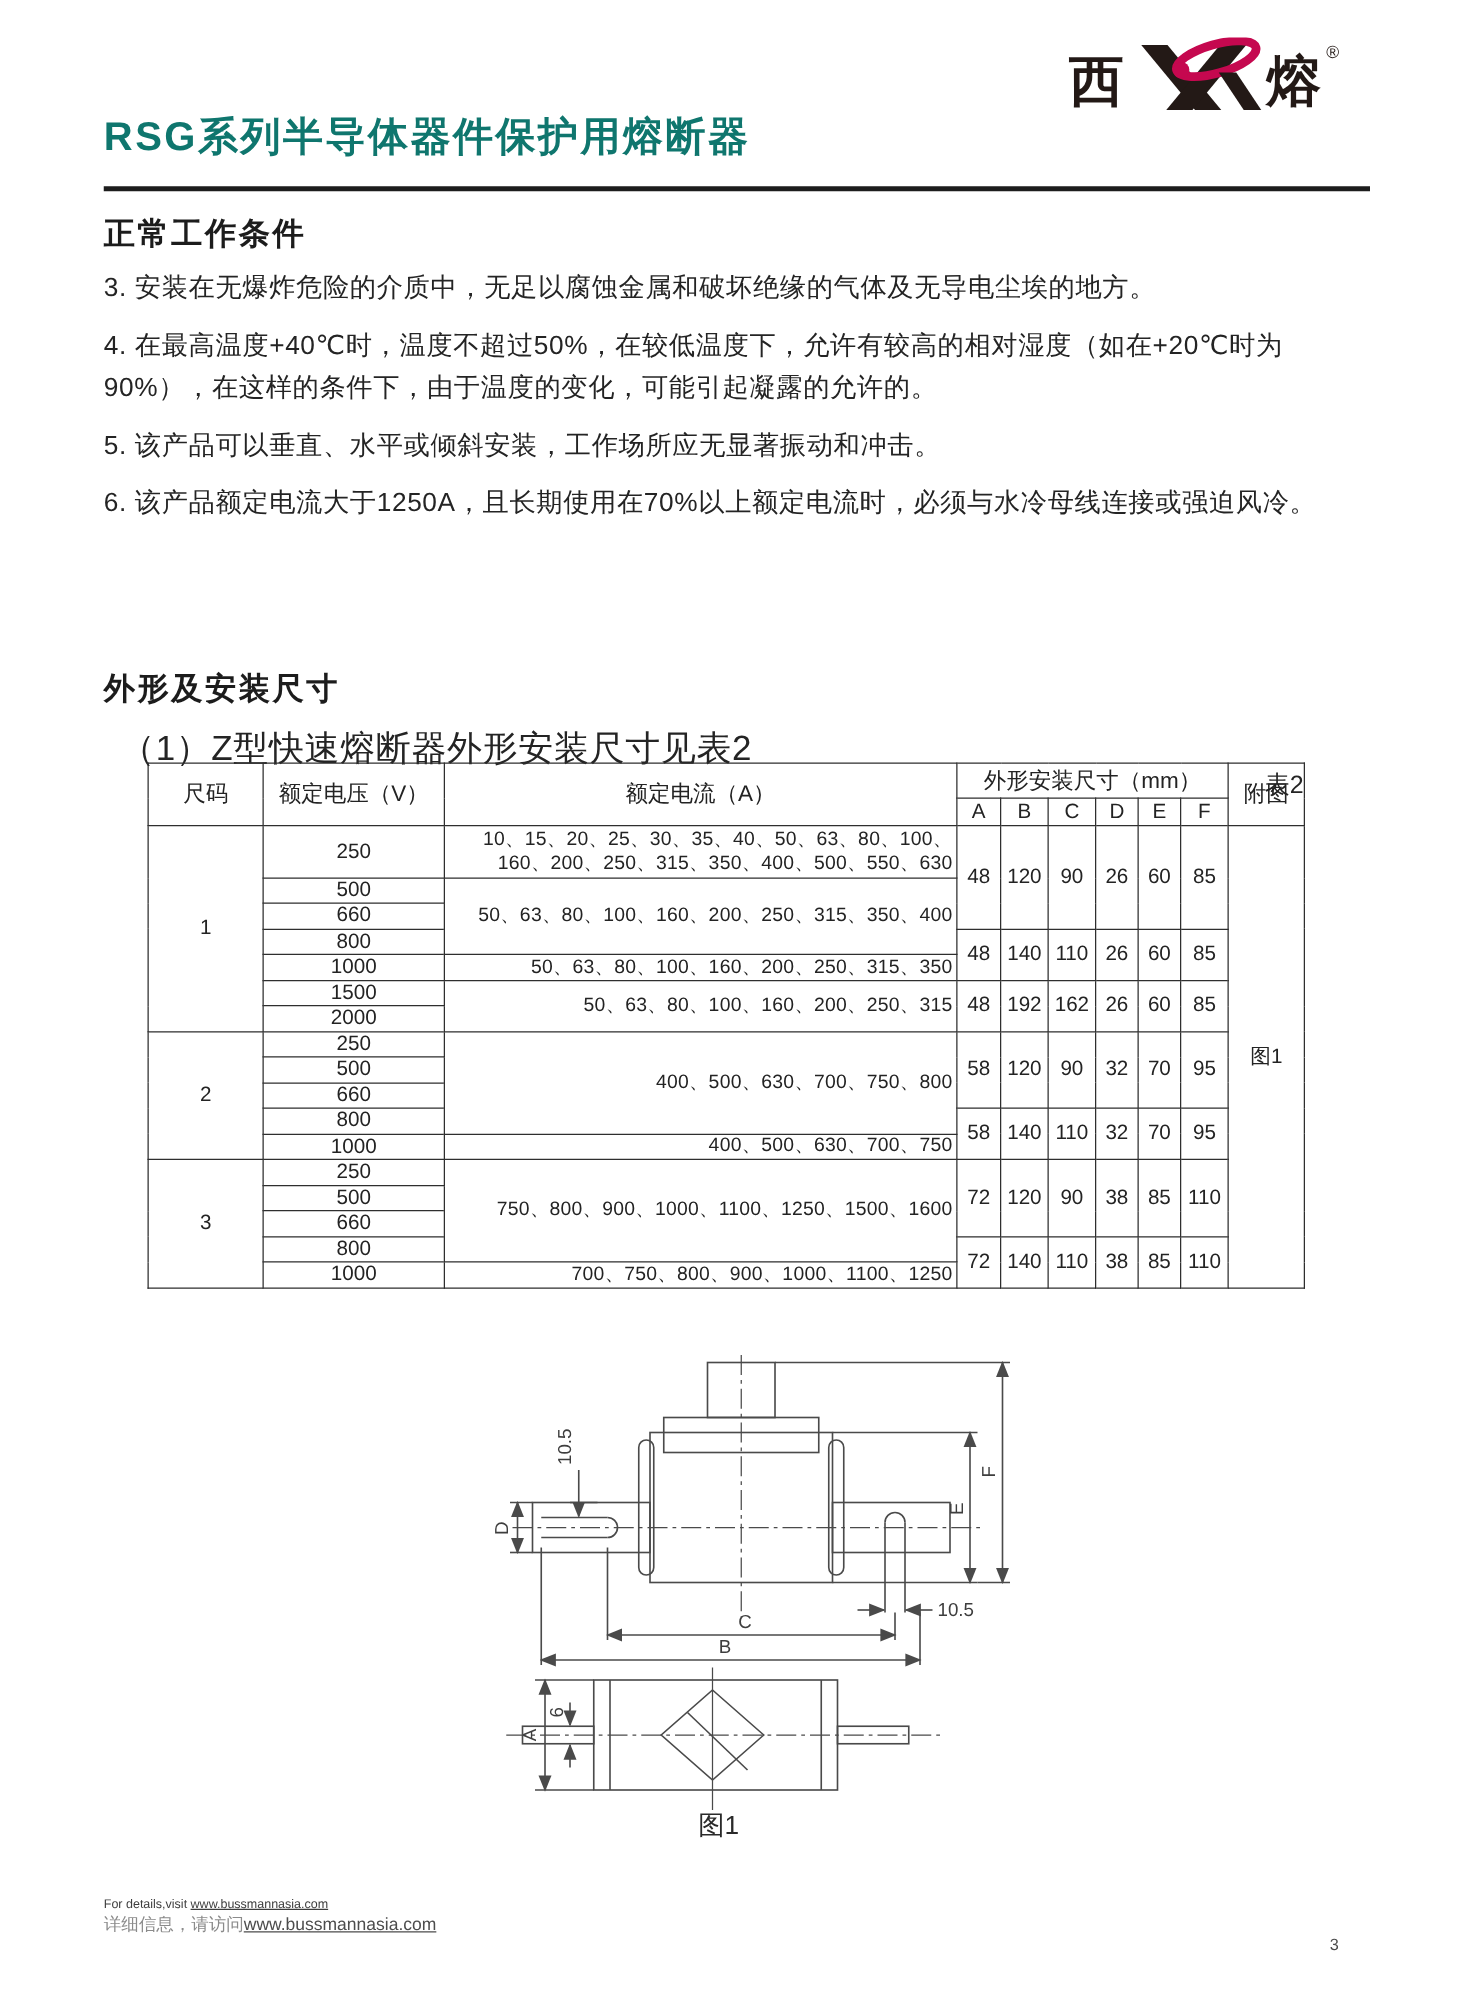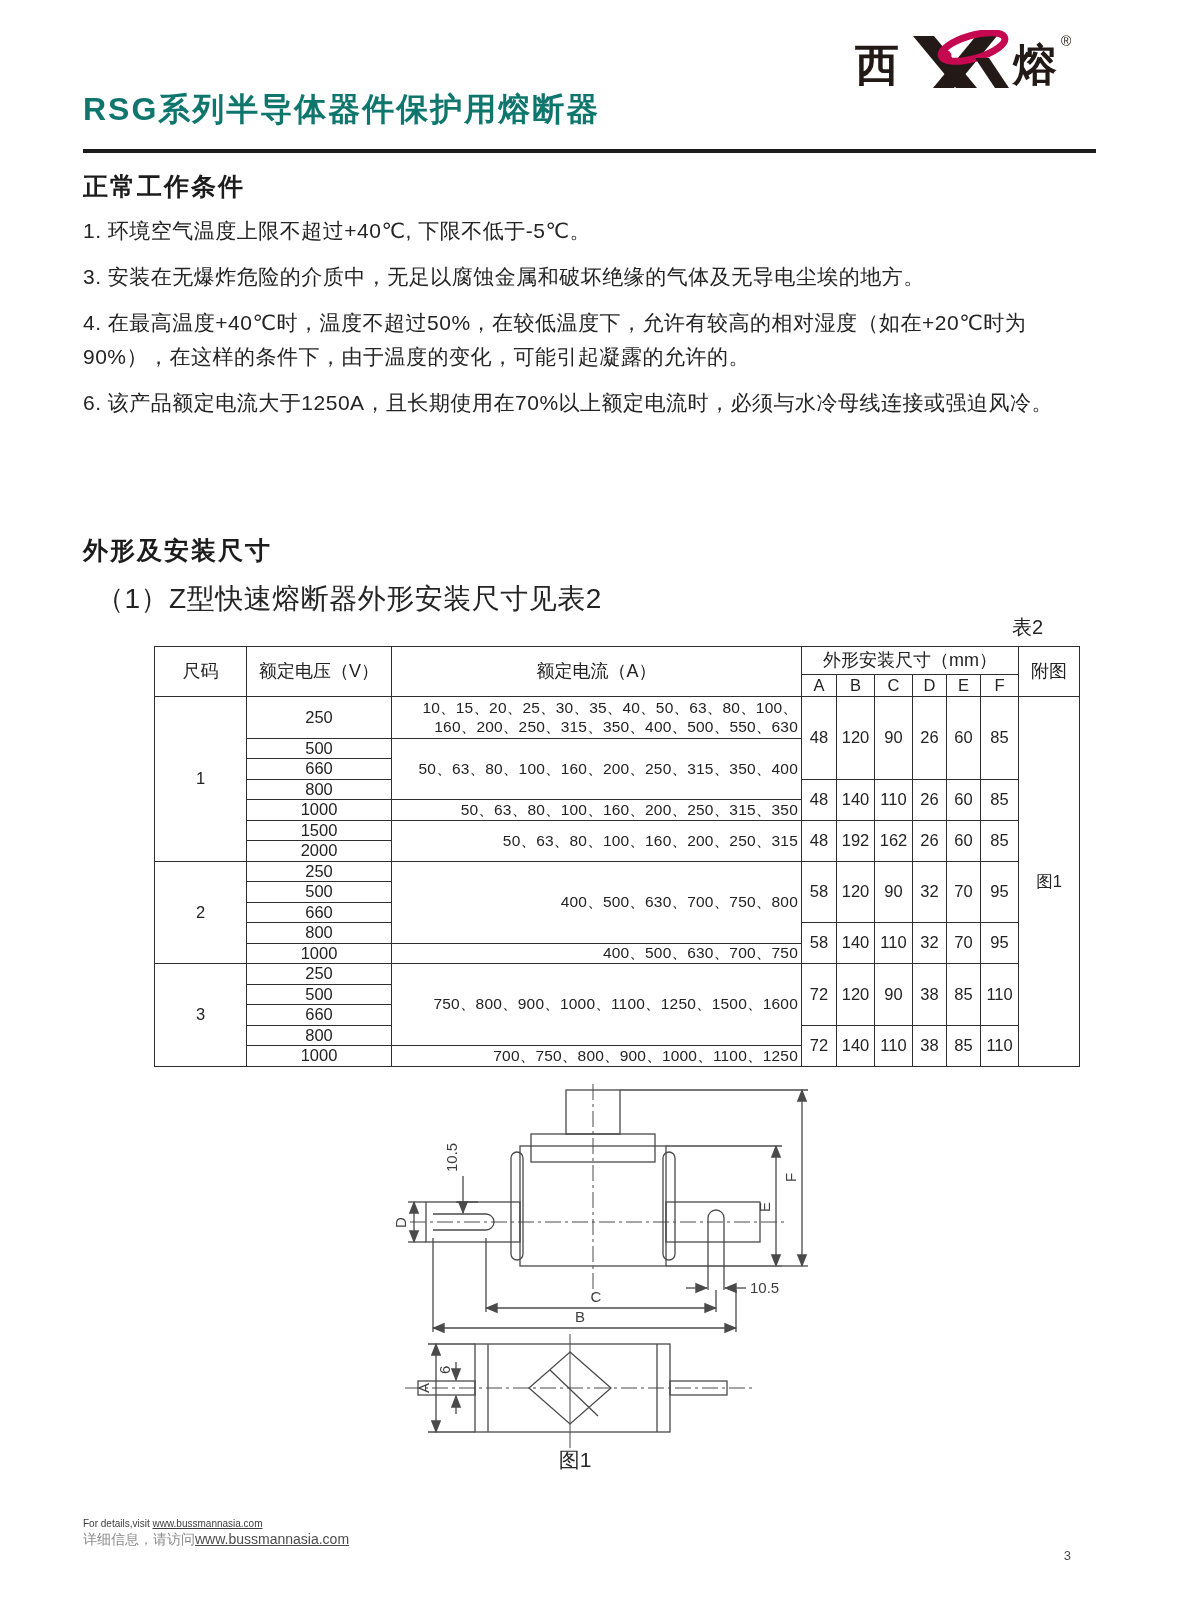--- a/index.html
+++ b/index.html
@@ -14,21 +14,21 @@
     font-size:32px; font-weight:700; color:#0f766e; letter-spacing:2px;
   }
   .title-rule { position:absolute; left:83px; top:149px; width:1013px; height:4px; background:#1d1d1d; }
   .sec-heading { position:absolute; left:83px; font-size:25px; font-weight:600; color:#1c1c1c; letter-spacing:2px; }
   .h-conditions { top:170px; }
   .h-dims { top:534px; }
   .cond-items { position:absolute; left:83px; top:214px; width:1016px; }
   .cond-items p { font-size:21px; color:#242424; line-height:1.62; margin-bottom:12px; letter-spacing:0.5px; }
   .dims-note { position:absolute; left:96px; top:580px; font-size:28px; color:#242424; letter-spacing:0.5px; }
   .tbl-caption { position:absolute; left:118px; top:614px; width:925px; text-align:right; font-size:20px; color:#242424; }
-  .spec-table { position:absolute; left:118px; top:646px; border-collapse:collapse; table-layout:fixed; width:925px;margin-left:36px; }
+  .spec-table { position:absolute; left:118px; top:610px; border-collapse:collapse; table-layout:fixed; width:925px; }
   .spec-table th, .spec-table td {
     border:1.5px solid #2e2e2e; font-weight:400; color:#232323;
     text-align:center; vertical-align:middle; padding:0 3px; line-height:1.18;
   }
   .spec-table th { font-size:18px; }
   .spec-table th.dimletter { font-size:16.5px; }
   .spec-table td { font-size:16.5px; }
   .spec-table td.cur { text-align:right; font-size:15.5px; padding-left:6px; letter-spacing:0.2px; }
   .spec-table tr { height:20px; }
   .spec-table tr.hrow1 { height:28px; }
@@ -61,23 +61,23 @@
     <text x="158" y="50" font-size="44" font-weight="700" fill="#231916">熔</text>
     <text x="206" y="16" font-size="14" fill="#231916">®</text>
   </svg>
 </div>
 
 <div class="doc-title">RSG系列半导体器件保护用熔断器</div>
 <div class="title-rule"></div>
 
 <div class="sec-heading h-conditions">正常工作条件</div>
 <div class="cond-items">
-  <p>1. 环境空气温度上限不超过+40℃, 下限不低于-5℃。</p>
   <p>3. 安装在无爆炸危险的介质中，无足以腐蚀金属和破坏绝缘的气体及无导电尘埃的地方。</p>
   <p>4. 在最高温度+40℃时，温度不超过50%，在较低温度下，允许有较高的相对湿度（如在+20℃时为90%），在这样的条件下，由于温度的变化，可能引起凝露的允许的。</p>
+  <p>5. 该产品可以垂直、水平或倾斜安装，工作场所应无显著振动和冲击。</p>
   <p>6. 该产品额定电流大于1250A，且长期使用在70%以上额定电流时，必须与水冷母线连接或强迫风冷。</p>
 </div>
 
 <div class="sec-heading h-dims">外形及安装尺寸</div>
 <div class="dims-note">（1）Z型快速熔断器外形安装尺寸见表2</div>
 <div class="tbl-caption">表2</div>
 
 <table class="spec-table">
   <colgroup>
     <col style="width:92px">

